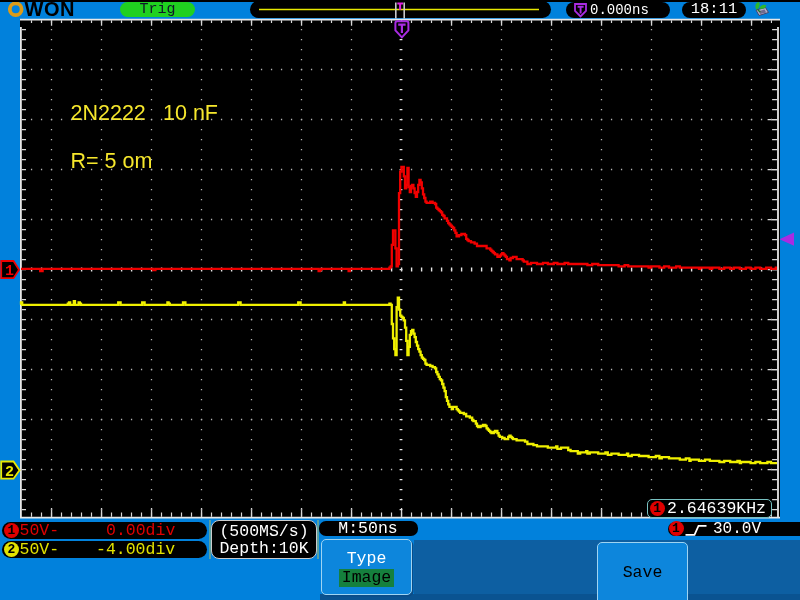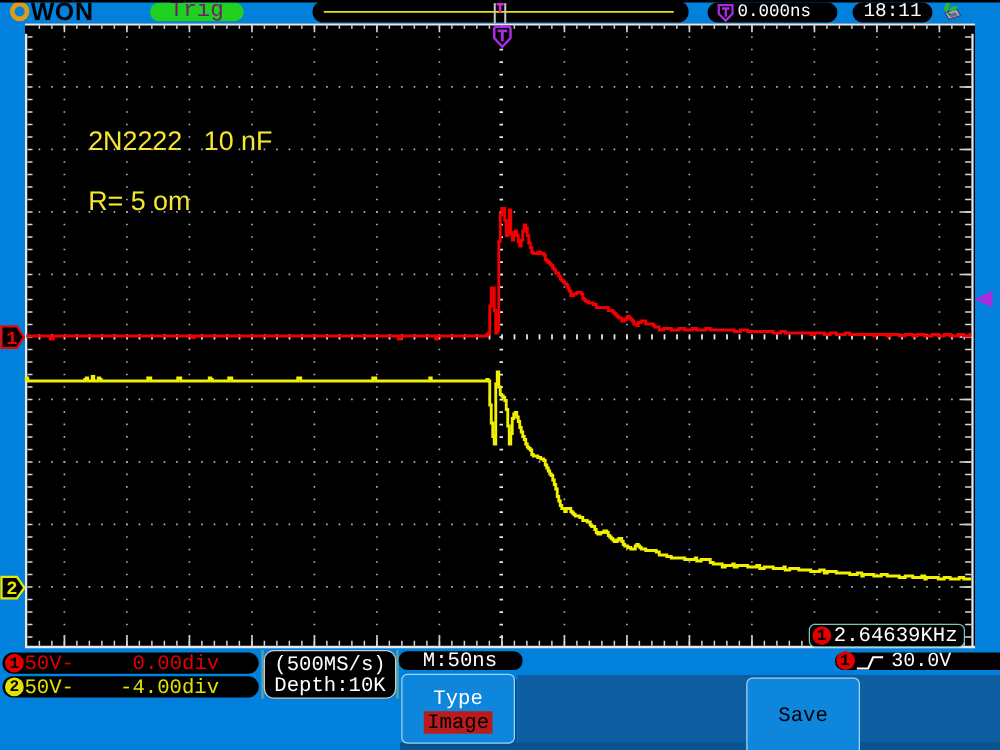--- a/index.html
+++ b/index.html
@@ -21,21 +21,21 @@
 
 <div class="abs" style="left:0;top:0;width:800px;height:1.6px;background:#000;z-index:12;"></div>
 
 <div class="abs" style="left:6px;top:0px;width:84px;height:20px;">
 <svg width="84" height="20" viewBox="0 0 84 20">
   <circle cx="9.7" cy="9.2" r="5.9" fill="none" stroke="#dc9b18" stroke-width="3.8"></circle>
   <text x="18.5" y="16.3" font-family="Liberation Sans" font-size="20px" font-weight="bold" fill="#000" letter-spacing="0.5">WON</text>
 </svg>
 </div>
 
-<div class="abs" style="left:120px;top:2px;width:75px;height:15.4px;background:#20d020;border-radius:8px;color:#701a75;font-size:18px;line-height:15px;text-align:center;">Trig</div>
+<div class="abs" style="left:120px;top:2px;width:75px;height:15.4px;background:#20d020;border-radius:8px;color:#0f172a;font-size:15px;line-height:15px;text-align:center;">Trig</div>
 
 <div class="pill" style="left:250px;top:0.5px;width:301px;height:17px;"></div>
 
 <div class="pill" style="left:566px;top:1.5px;width:104px;height:16px;color:#fff;font-size:14px;line-height:16px;">
   <span style="position:absolute;left:24px;top:0px;">0.000ns</span>
 </div>
 
 <div class="pill" style="left:682px;top:2px;width:64px;height:15.5px;color:#fff;font-size:15.5px;line-height:15.5px;text-align:center;">18:11</div>
 
 <div class="pill" style="left:2px;top:521.5px;width:205px;height:17.5px;font-size:16.5px;line-height:17.5px;color:#e00000;">
@@ -67,21 +67,21 @@
 </div>
 <div class="circ" style="left:668.5px;top:521px;width:15px;height:15px;background:#e00000;font-size:13px;line-height:15px;">1</div>
 
 <div class="abs" style="z-index:10;left:647px;top:499px;width:125px;height:19px;background:#000;border:1.6px solid #78c2c2;border-radius:5px;box-sizing:border-box;color:#fff;font-size:16.5px;line-height:16px;padding-left:33px;">
   <span style="position:absolute;left:19px;top:0.5px;">2.64639KHz</span>
 </div>
 <div class="circ" style="z-index:11;left:649.5px;top:500.5px;width:15.5px;height:15.5px;background:#e00000;font-size:13px;line-height:15.5px;">1</div>
 
 <div class="abs" style="left:321px;top:539px;width:91px;height:56px;background:#0d86dc;border:1.5px solid #9fd4f2;border-radius:5px;box-sizing:border-box;box-shadow:1.5px 1.5px 0 #0a4c87;">
   <div style="position:absolute;left:0;width:100%;top:9px;text-align:center;color:#ffffff;font-size:16.5px;">Type</div>
-  <div style="position:absolute;left:17px;top:29px;width:55px;height:18px;background:#b91c1c;color:#000;font-size:16.5px;line-height:18px;text-align:center;">Image</div>
+  <div style="position:absolute;left:17px;top:29px;width:55px;height:18px;background:#15803d;color:#000;font-size:16.5px;line-height:18px;text-align:center;">Image</div>
 </div>
 
 <div class="abs" style="left:597px;top:542px;width:91px;height:63px;background:#0d86dc;border:1.5px solid #9fd4f2;border-radius:5px;box-sizing:border-box;padding-left:15px;">
   <div style="position:absolute;left:0;width:100%;top:19.5px;text-align:center;color:#000;font-size:16.5px;">Save</div>
 </div>
 
 <div class="abs sans" style="left:70.5px;top:100.5px;color:#f6e72c;font-size:21.5px;">2N2222</div>
 <div class="abs sans" style="left:163px;top:100.5px;color:#f6e72c;font-size:21.5px;">10&nbsp;nF</div>
 <div class="abs sans" style="left:70.5px;top:149px;color:#f6e72c;font-size:21.5px;">R=&nbsp;5&nbsp;om</div>
 

